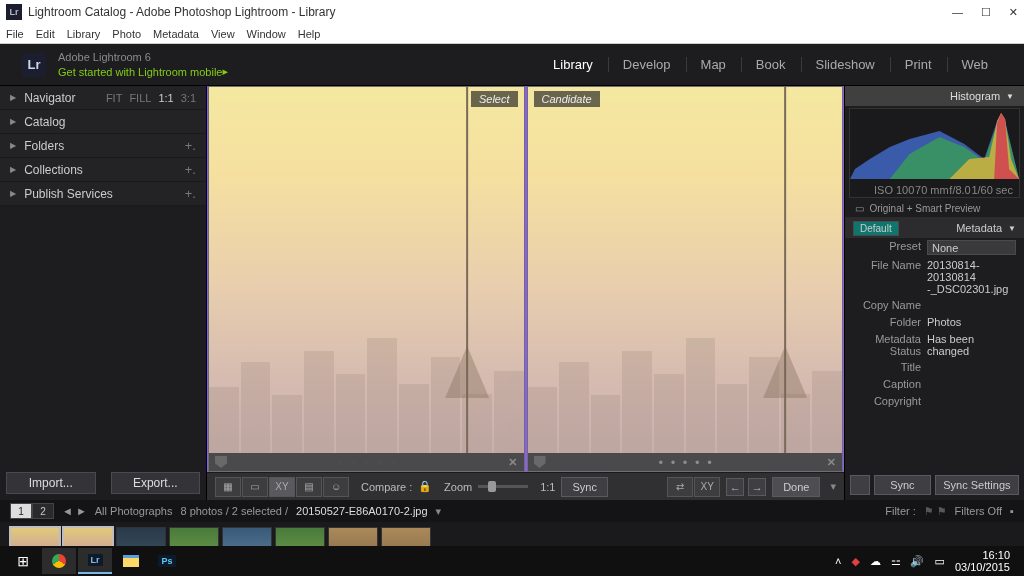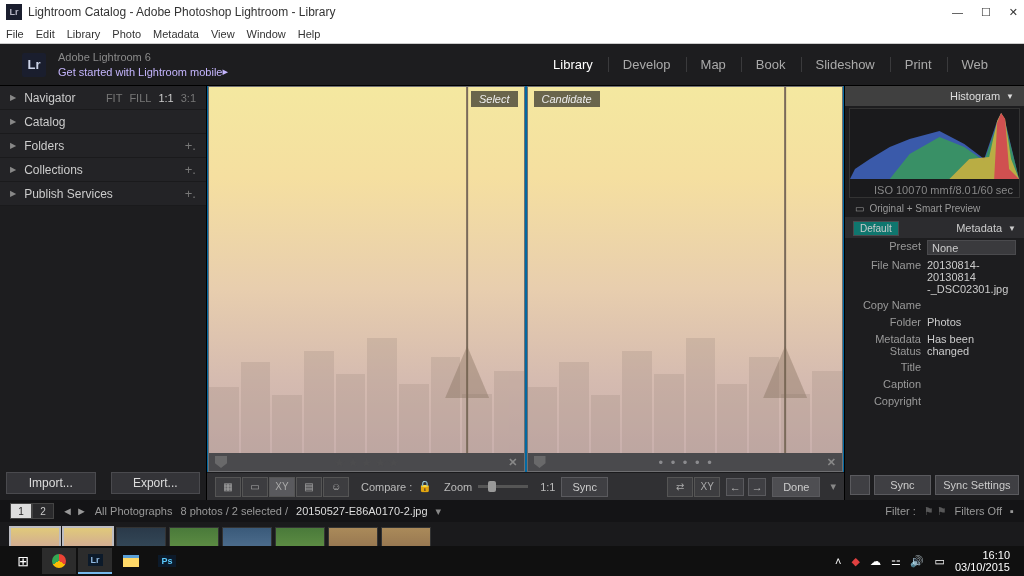--- a/index.html
+++ b/index.html
@@ -7,36 +7,36 @@
 .titlebar{height:24px;background:#fff;display:flex;align-items:center;padding:0 6px;color:#333}
 .titlebar .icon{width:16px;height:16px;background:#1a1e2e;color:#b5b5c4;display:flex;align-items:center;justify-content:center;font-size:9px;font-weight:bold;margin-right:6px}
 .titlebar .title{flex:1;font-size:12px}
 .titlebar .winbtns{display:flex;gap:18px;font-size:13px;color:#333}
 .menubar{height:20px;background:#fff;display:flex;align-items:center;padding:0 6px;gap:12px;color:#333;border-bottom:1px solid #ccc}
 .menubar span{font-size:11px;cursor:default}
 .app{background:#222226;height:532px;display:flex;flex-direction:column}
 .topbar{height:42px;background:#1d1d1f;display:flex;align-items:center;padding:0 22px;border-bottom:1px solid #000}
 .lr-logo{width:24px;height:24px;background:#1a1e2e;color:#cdd4e8;display:flex;align-items:center;justify-content:center;font-weight:bold;font-size:13px;margin-right:12px;border-radius:2px}
 .brand{color:#8a8a8a;font-size:10px}
-.brand .s2{color:#c4b5fd;font-size:13px;margin-top:2px;display:flex;align-items:center;}
+.brand .s2{color:#84cc16;font-size:13px;margin-top:2px;display:flex;align-items:center;}
 .modules{margin-left:auto;display:flex;align-items:center;gap:1px}
 .modules span{color:#aaa;padding:0 14px;border-left:1px solid #3a3a3c;font-size:13px;cursor:pointer}
 .modules span:first-child{border-left:none}
 .modules .active{color:#fff}
 .mid{flex:1;display:flex;min-height:0}
 .leftp{width:207px;background:#1d1d1f;border-right:1px solid #000;display:flex;flex-direction:column}
 .panel-row{height:24px;display:flex;align-items:center;padding:0 10px;color:#bbb;background:#232326;border-bottom:1px solid #1a1a1c}
 .panel-row .tri{color:#888;margin-right:8px;font-size:8px}
 .panel-row .lbl{flex:1;font-size:12px;color:#ccc}
 .panel-row .plus{color:#777;font-size:13px}
 .panel-row .navmodes{display:flex;gap:7px;color:#777;font-size:9px}
 .panel-row .navmodes span.sel{color:#ccc}
 .btnrow{margin-top:auto;padding:6px;display:flex;gap:15px}
 .pbtn{flex:1;height:22px;background:#343438;border:1px solid #4a4a4e;color:#ddd;display:flex;align-items:center;justify-content:center;font-size:12px;cursor:pointer}
-.center{flex:1;background:#0369a1;display:flex;flex-direction:column;min-width:0}
+.center{flex:1;background:#8b5cf6;display:flex;flex-direction:column;min-width:0}
 .compare{flex:1;display:flex;gap:2px;padding:0 1px;min-height:0}
 .photo{flex:1;position:relative;border:1px solid #6f6f72;display:flex;flex-direction:column}
 .photo .img{flex:1;background:linear-gradient(180deg,#f4e8a0 0%,#f5dfa0 25%,#e8ceae 55%,#d5bbb0 80%,#c9b0ad 100%);position:relative;overflow:hidden}
 .img .tower{position:absolute;left:82%;top:0;width:12%;height:100%;transform:translateX(-50%)}
 .img .tower::before{content:"";position:absolute;left:50%;top:0;width:2px;height:100%;background:#7a6a5a;transform:translateX(-50%)}
 .img .tower::after{content:"";position:absolute;left:50%;bottom:15%;transform:translateX(-50%);border-left:22px solid transparent;border-right:22px solid transparent;border-bottom:52px solid rgba(120,100,80,0.35)}
 .img .sky{position:absolute;left:0;bottom:0;width:100%;height:45%;display:flex;align-items:flex-end;gap:2px;opacity:.55}
 .img .sky i{flex:1;background:rgba(160,140,130,.5)}
 .photo .badge{position:absolute;top:4px;right:6px;background:rgba(30,30,30,.65);color:#eee;padding:2px 8px;font-size:11px;font-style:italic}
 .photo.cand .badge{left:6px;right:auto}

